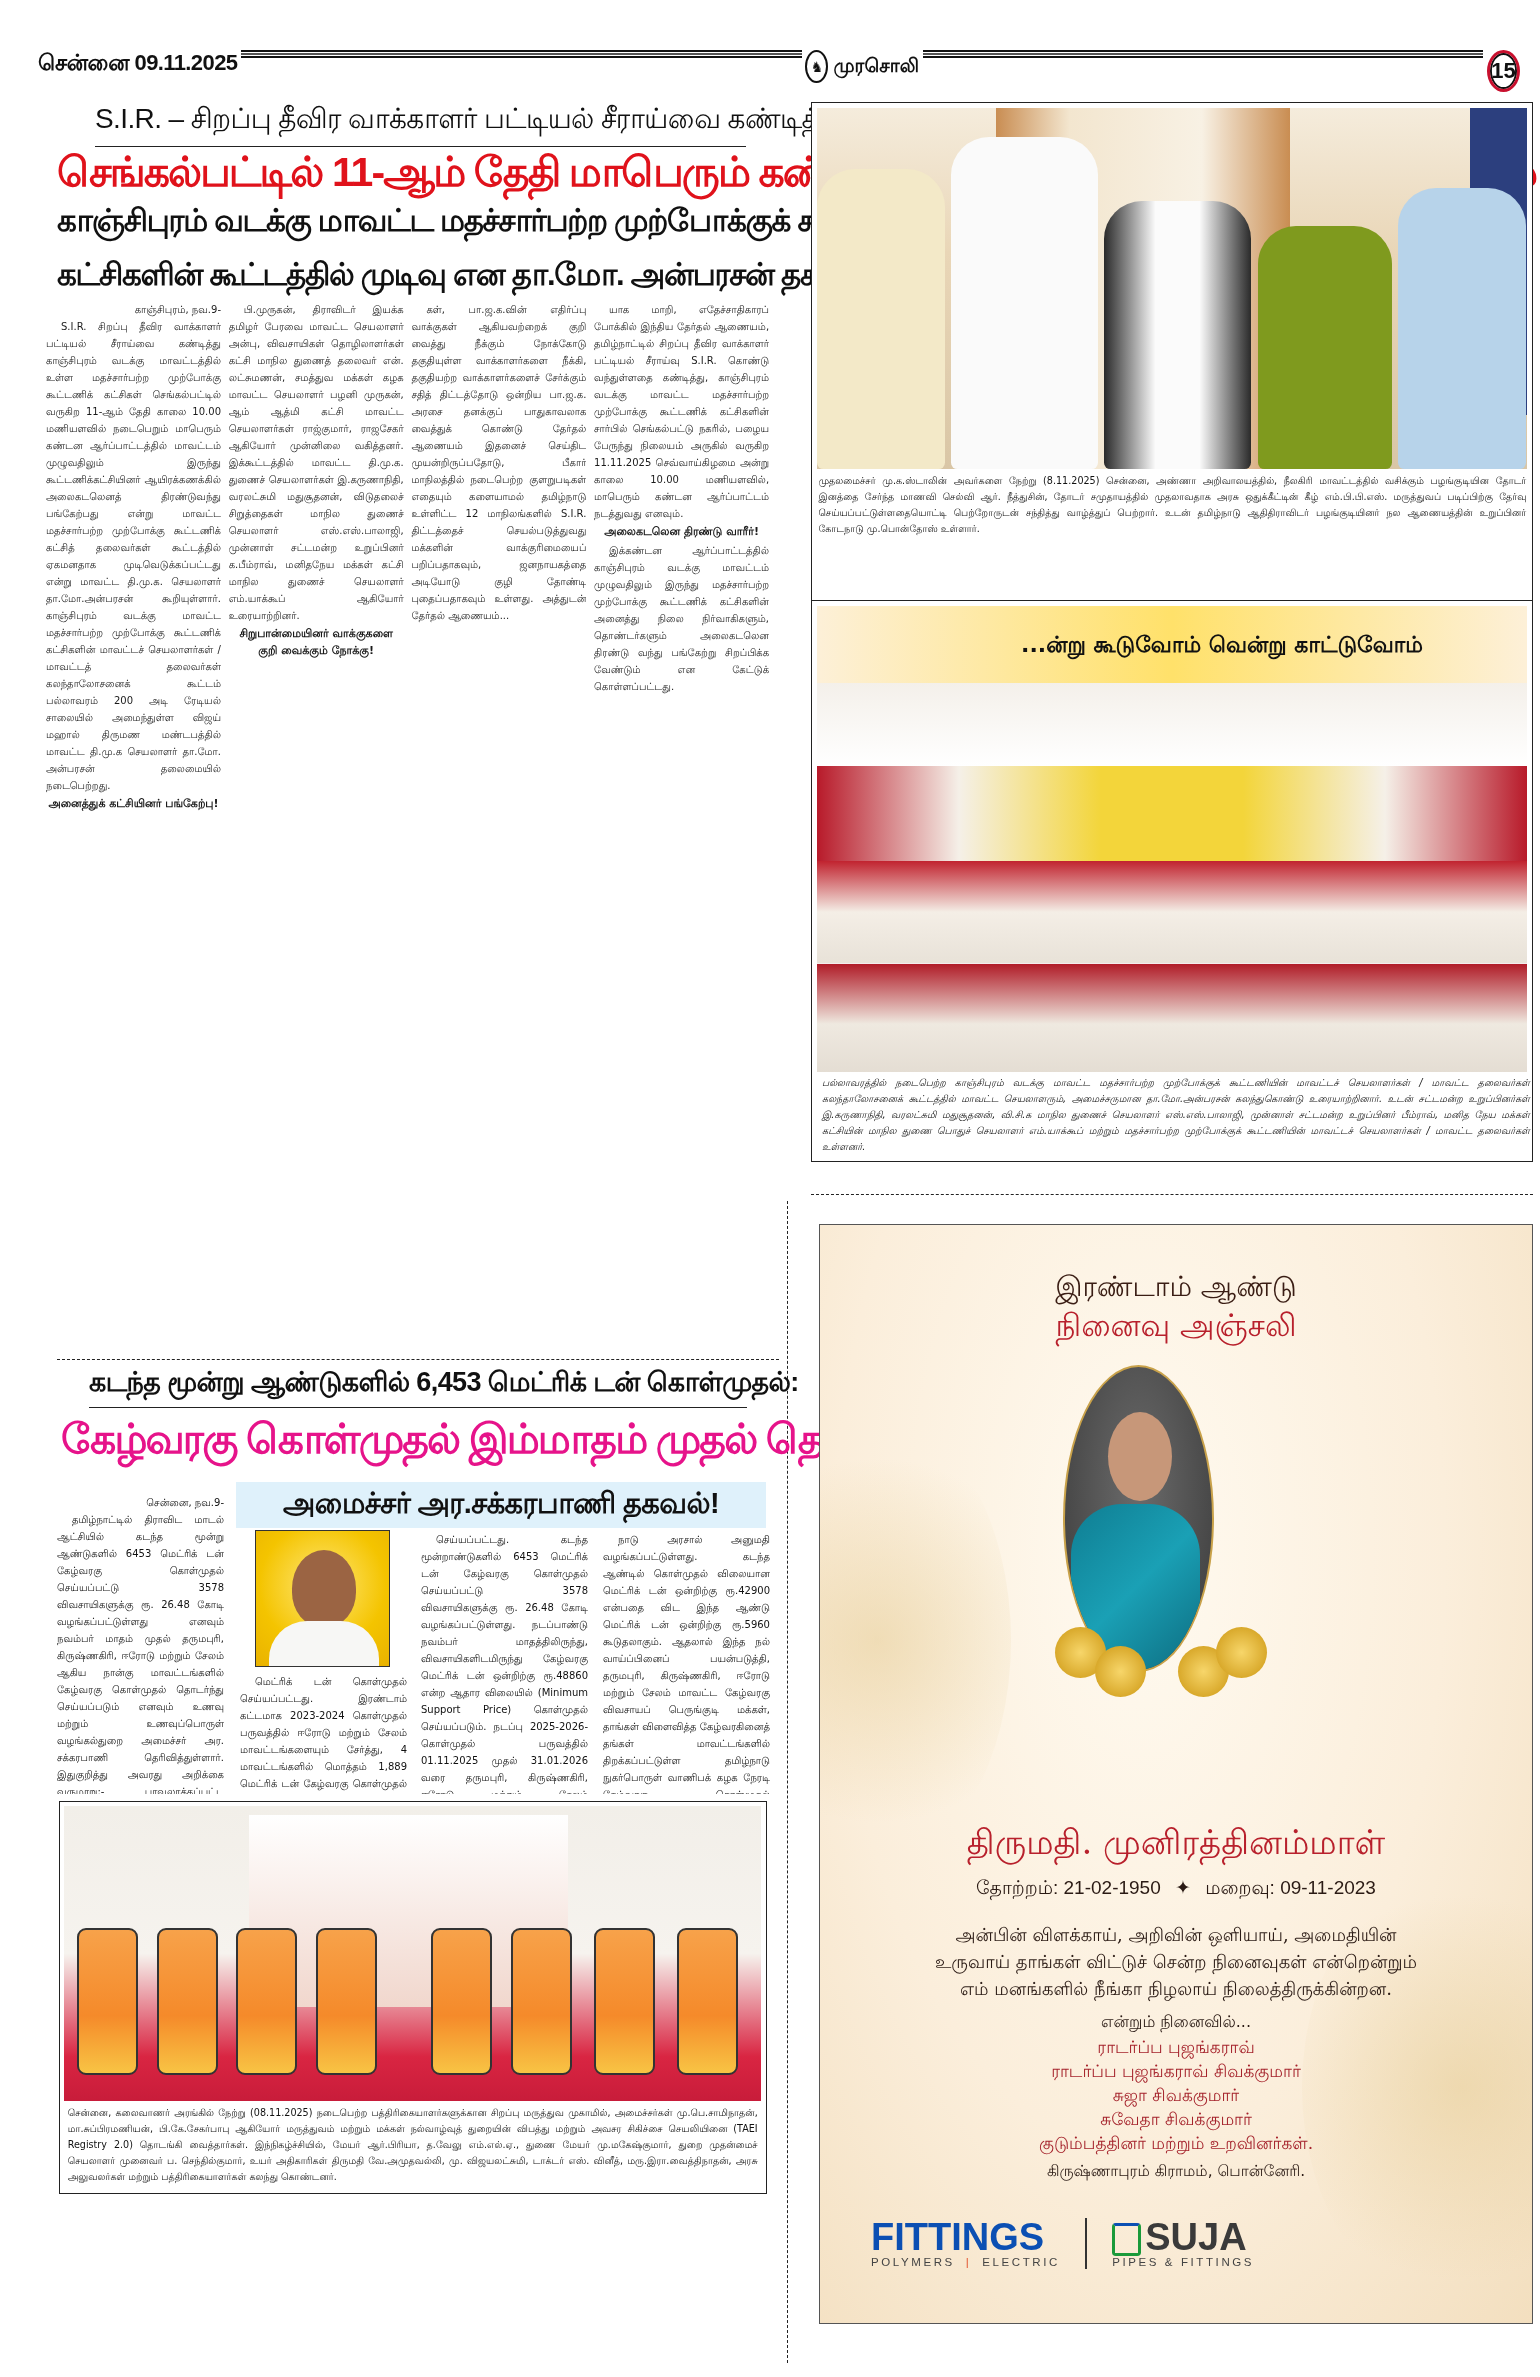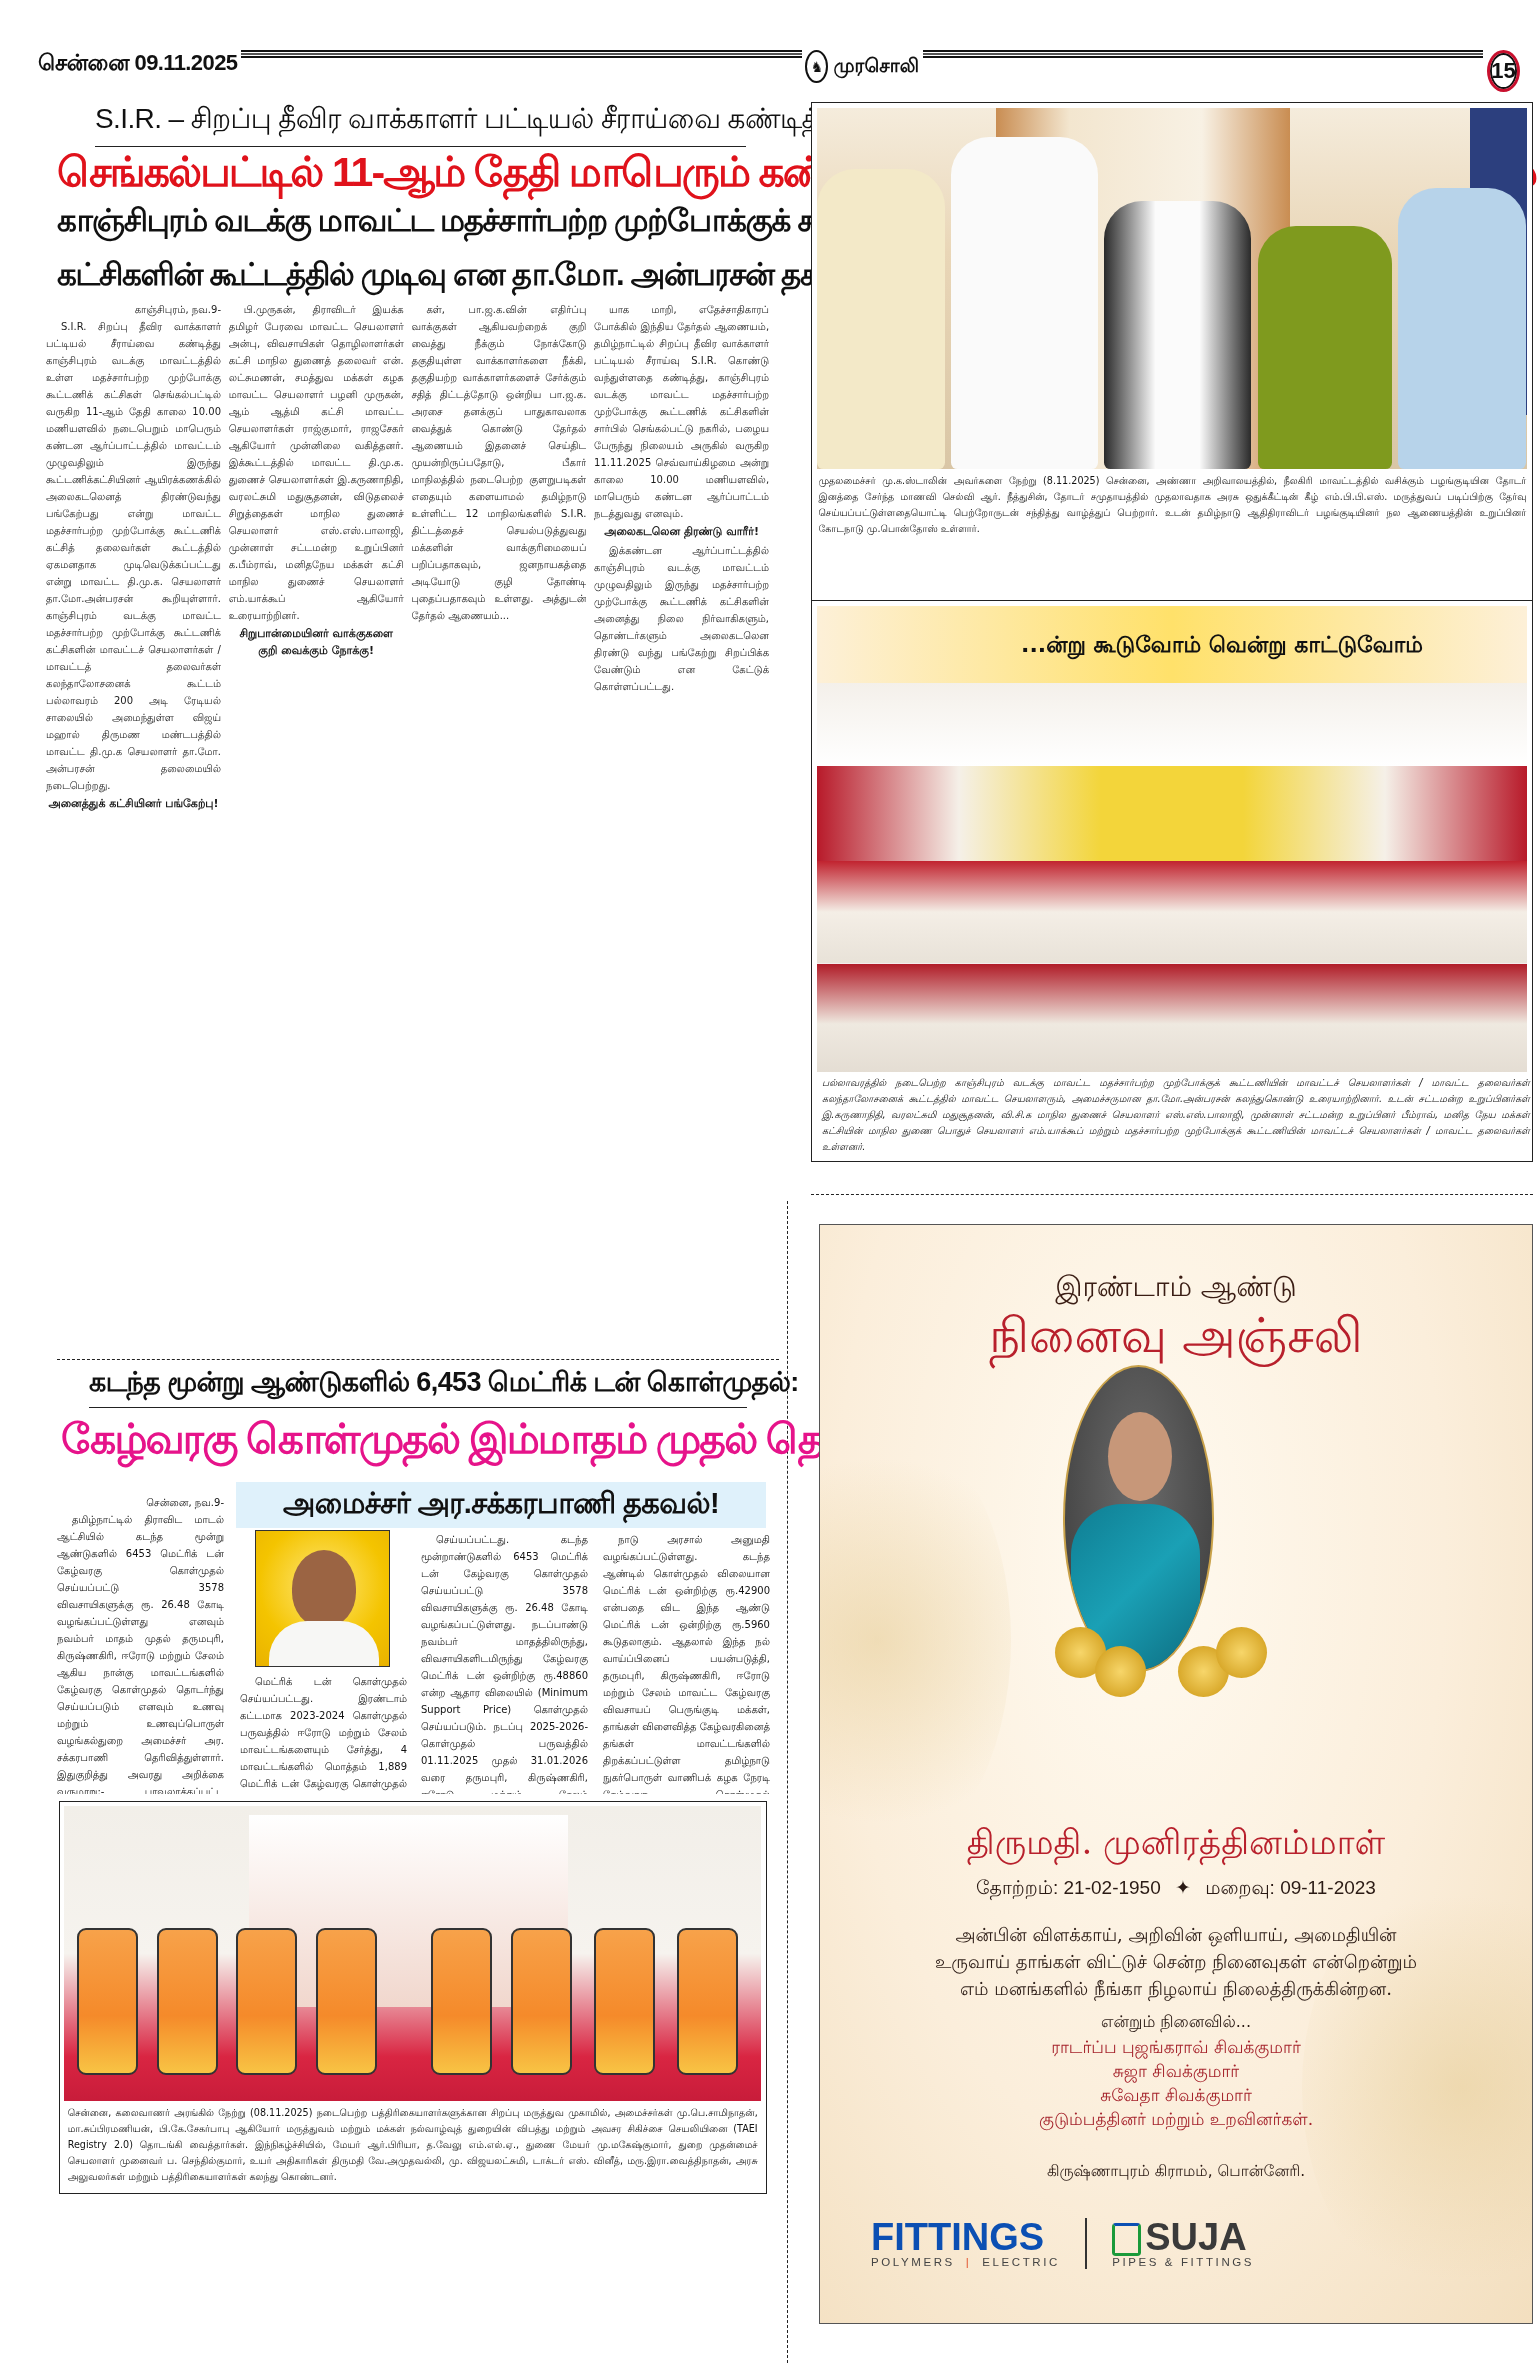--- a/index.html
+++ b/index.html
@@ -59,21 +59,21 @@
 
   .photo3 { left: 59px; top: 1801px; width: 708px; height: 393px; border: 1.3px solid #222; }
   .p3-img { left: 3.8px; top: 3.8px; width: 697px; height: 295px; background: linear-gradient(180deg,#f2efe9 0%, #f6f3ee 50%, #d92542 85%, #c81c3a 100%); }
   .p3-cap { left: 7.7px; top: 303px; width: 690px; }
   .phone-card { position: absolute; width: 61px; height: 147px; border-radius: 9px; background: linear-gradient(180deg,#f7a24a 0%, #f58a2a 60%, #f8c444 100%); border: 2.6px solid #333; bottom: 25.5px; }
 
   
   .obit { position: absolute; left: 819px; top: 1224px; width: 714px; height: 932px; border: 1.3px solid #555; background: radial-gradient(ellipse at 45% 30%, #fffaf0 0%, #fbeedb 55%, #f3dfbf 100%); overflow: hidden; }
   .obit-flower { position: absolute; border-radius: 50%; background: radial-gradient(circle, rgba(230,205,150,0.55) 0%, rgba(230,205,150,0) 70%); }
   .obit-title-small { position: absolute; left: 0; top: 45px; width: 100%; text-align: center; font-family: "DejaVu Serif", serif; font-size: 28px; color: #3a1d14; }
-  .obit-title-big { position: absolute; left: 0; top: 82px; width: 100%; text-align: center; font-family: "DejaVu Serif", serif; font-size: 48px; color: #b8202c; }
+  .obit-title-big { position: absolute; left: 0; top: 82px; width: 100%; text-align: center; font-family: "DejaVu Serif", serif; font-size: 31px; color: #b8202c; }
   .obit-portrait { position: absolute; left: 245px; top: 142px; width: 142px; height: 243px; border-radius: 50%; border: 2.6px solid #c9a24a; background: radial-gradient(ellipse at 50% 40%, #6b6b6b 0%, #3a3a3a 100%); overflow: hidden; }
   .obit-face { position: absolute; left: 38px; top: 38px; width: 64px; height: 83px; border-radius: 50%; background: #c79779; }
   .obit-saree { position: absolute; left: 6.4px; bottom: 0; width: 129px; height: 128px; border-radius: 51px 51px 0 0; background: linear-gradient(135deg,#0f7d92 0%, #1aa0b5 50%, #0d6c80 100%); }
   .obit-gold { position: absolute; top: 345px; width: 51px; height: 51px; border-radius: 50%; background: radial-gradient(circle,#f7d66a 0%, #d9a92b 70%); }
   .obit-name { position: absolute; left: 0; top: 607px; width: 100%; text-align: center; font-family: "DejaVu Serif", serif; font-size: 34px; color: #b8202c; }
   .obit-dates { position: absolute; left: 0; top: 659px; width: 100%; text-align: center; font-size: 19px; color: #2a1a14; font-family: "Liberation Sans", sans-serif; }
   .obit-verse { position: absolute; left: 0; top: 701px; width: 100%; text-align: center; font-size: 18px; line-height: 27px; color: #2a1a14; font-family: "DejaVu Serif", serif; }
   .obit-remember { position: absolute; left: 0; top: 785px; width: 100%; text-align: center; font-size: 16px; color: #2a1a14; }
   .obit-family { position: absolute; left: 0; top: 811px; width: 100%; text-align: center; font-size: 17px; line-height: 24px; color: #a5232c; font-family: "DejaVu Serif", serif; }
   .obit-place { position: absolute; left: 0; top: 916px; width: 100%; text-align: center; font-size: 15.3px; color: #2a1a14; }
@@ -205,20 +205,21 @@
     <span style="margin:0 9px;">✦</span>
     <span>மறைவு: 09-11-2023</span>
   </div>
   <div class="obit-verse" style="top:696px;">
     <div>அன்பின் விளக்காய், அறிவின் ஒளியாய், அமைதியின்</div>
     <div>உருவாய் தாங்கள் விட்டுச் சென்ற நினைவுகள் என்றென்றும்</div>
     <div>எம் மனங்களில் நீங்கா நிழலாய் நிலைத்திருக்கின்றன.</div>
   </div>
   <div class="obit-remember" style="top:787px;">என்றும் நினைவில்...</div>
   <div class="obit-family" style="top:810px;">
+    <div>ராடர்ப்ப புஜங்கராவ்</div>
     <div>ராடர்ப்ப புஜங்கராவ் சிவக்குமார்</div>
     <div>சுஜா சிவக்குமார்</div>
     <div>சுவேதா சிவக்குமார்</div>
     <div>குடும்பத்தினர் மற்றும் உறவினர்கள்.</div>
   </div>
   <div class="obit-place" style="top:937px;">கிருஷ்ணாபுரம் கிராமம், பொன்னேரி.</div>
 
   <div style="position:absolute;left:51px;top:983px;width:524px;height:70px;display:flex;align-items:center;gap:25.5px;">
     <div style="display:flex;flex-direction:column;align-items:flex-start;">
       <span style="font-family:'Liberation Sans',sans-serif;font-weight:bold;font-size:38px;color:#0b4fb3;line-height:1;">FITTINGS</span>

